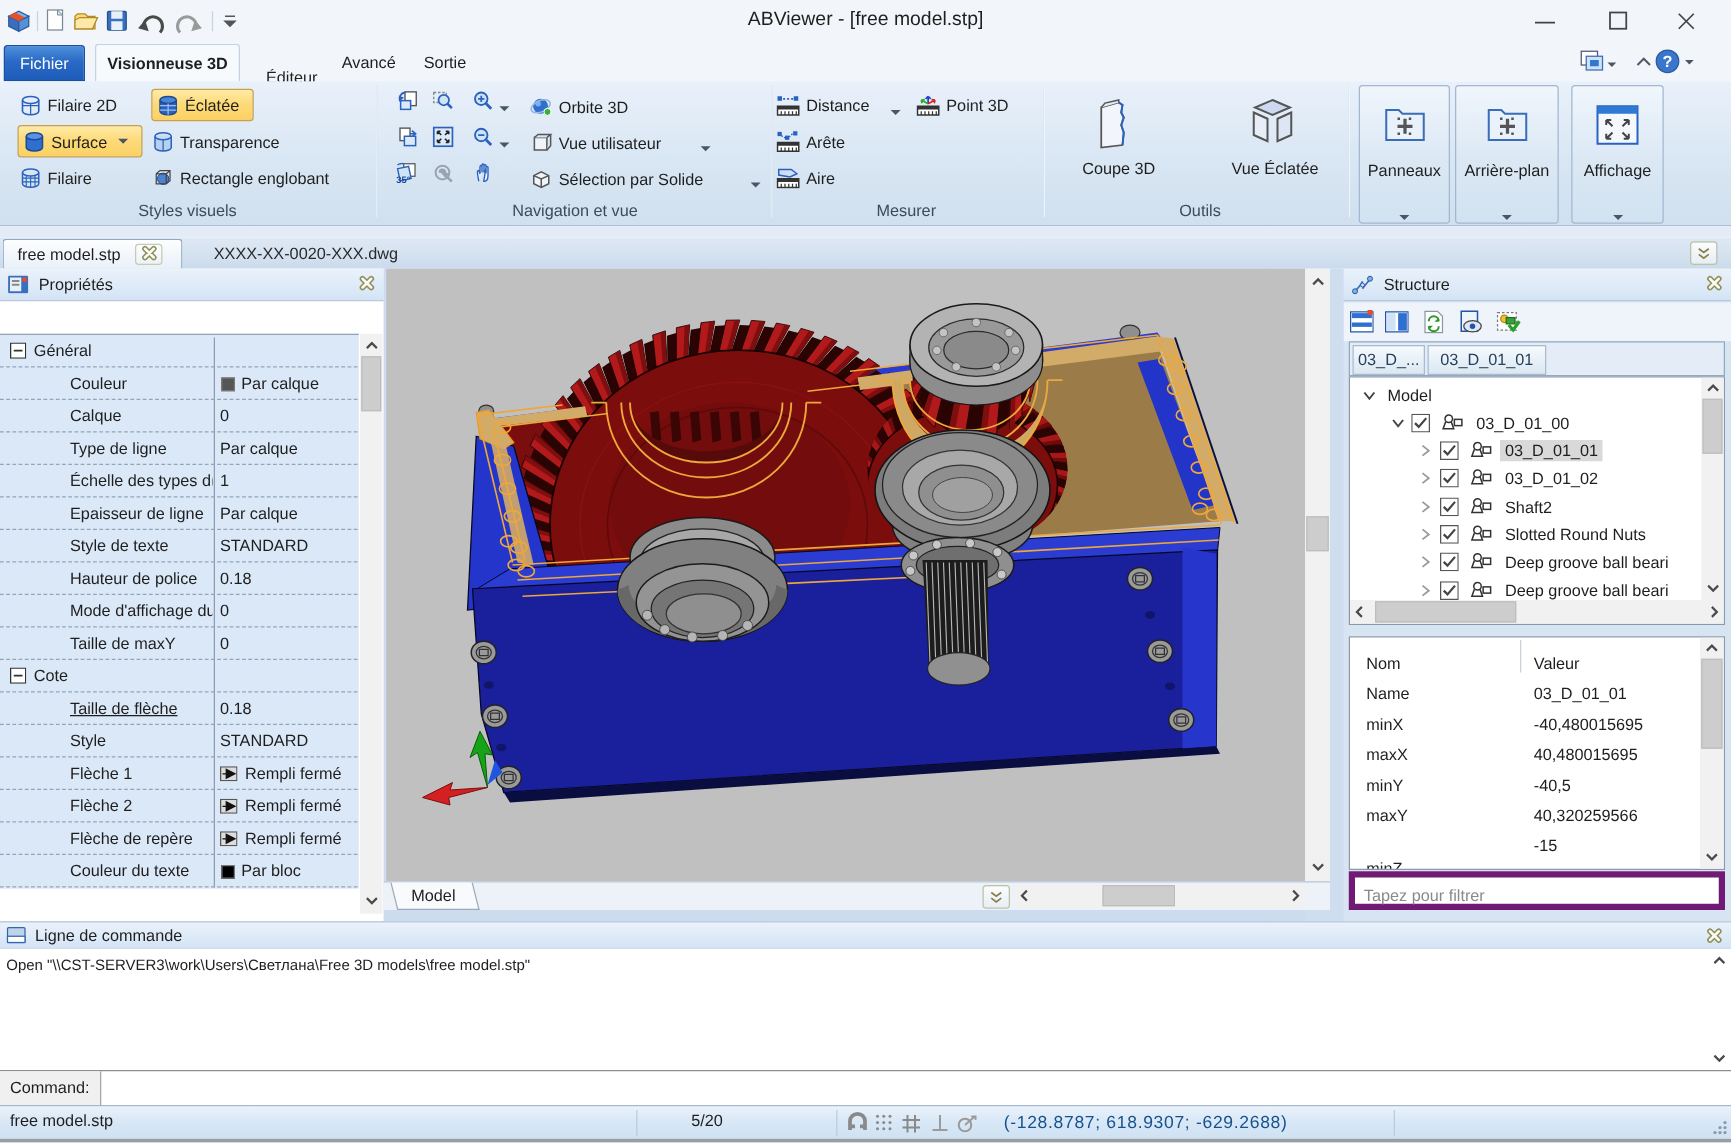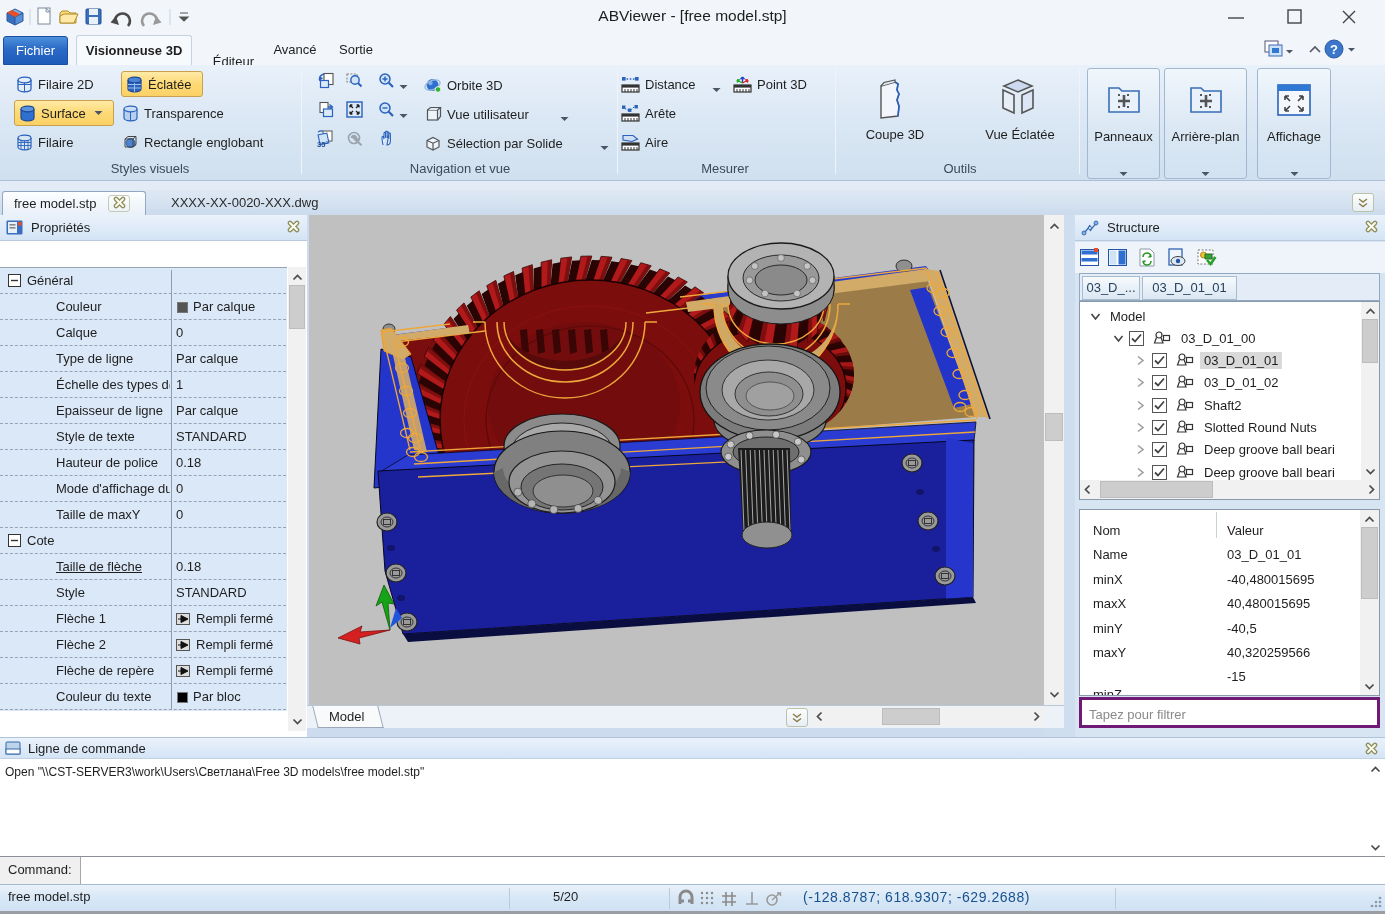--- a/index.html
+++ b/index.html
@@ -876,21 +876,21 @@
 <div class="sb-track" style="position:absolute;right:0;top:0;width:19px;height:185px;">
  <div class="arr" style="position:absolute;top:3px;width:19px;"><svg width="11" height="7" viewBox="0 0 11 7">
             <path d="M1.5 5.5 L5.5 1.5 L9.5 5.5" fill="none" stroke="#4a4a4a" stroke-width="1.7"></path>
           </svg></div>
  <div class="sb-thumb" style="position:absolute;left:1px;top:17px;width:17px;height:72px;"></div>
  <div class="arr" style="position:absolute;bottom:3px;width:19px;"><svg width="11" height="7" viewBox="0 0 11 7">
             <path d="M1.5 1.5 L5.5 5.5 L9.5 1.5" fill="none" stroke="#4a4a4a" stroke-width="1.7"></path>
           </svg></div>
       </div>
 </div>
-<div style="position:absolute;left:4px;top:482px;width:301px;height:31px;background:#fff;border:3px solid #701a75;">
+<div style="position:absolute;left:4px;top:482px;width:301px;height:31px;background:#fff;border:5px solid #701a75;">
  <span style="position:absolute;left:7px;top:7px;color:#8a8a8a;">Tapez pour filtrer</span>
     </div>
 </div>
 
 <div class="abs cmdhead">
  <svg style="margin-left:5px;" width="16" height="14" viewBox="0 0 16 14">
   <rect x="1" y="1" width="14" height="12" rx="1" fill="#bfd4ea" stroke="#3366aa"></rect>
   <rect x="1" y="8" width="14" height="5" fill="#fff" stroke="#3366aa"></rect>
  </svg>
  <span style="margin-left:7px;">Ligne de commande</span>

